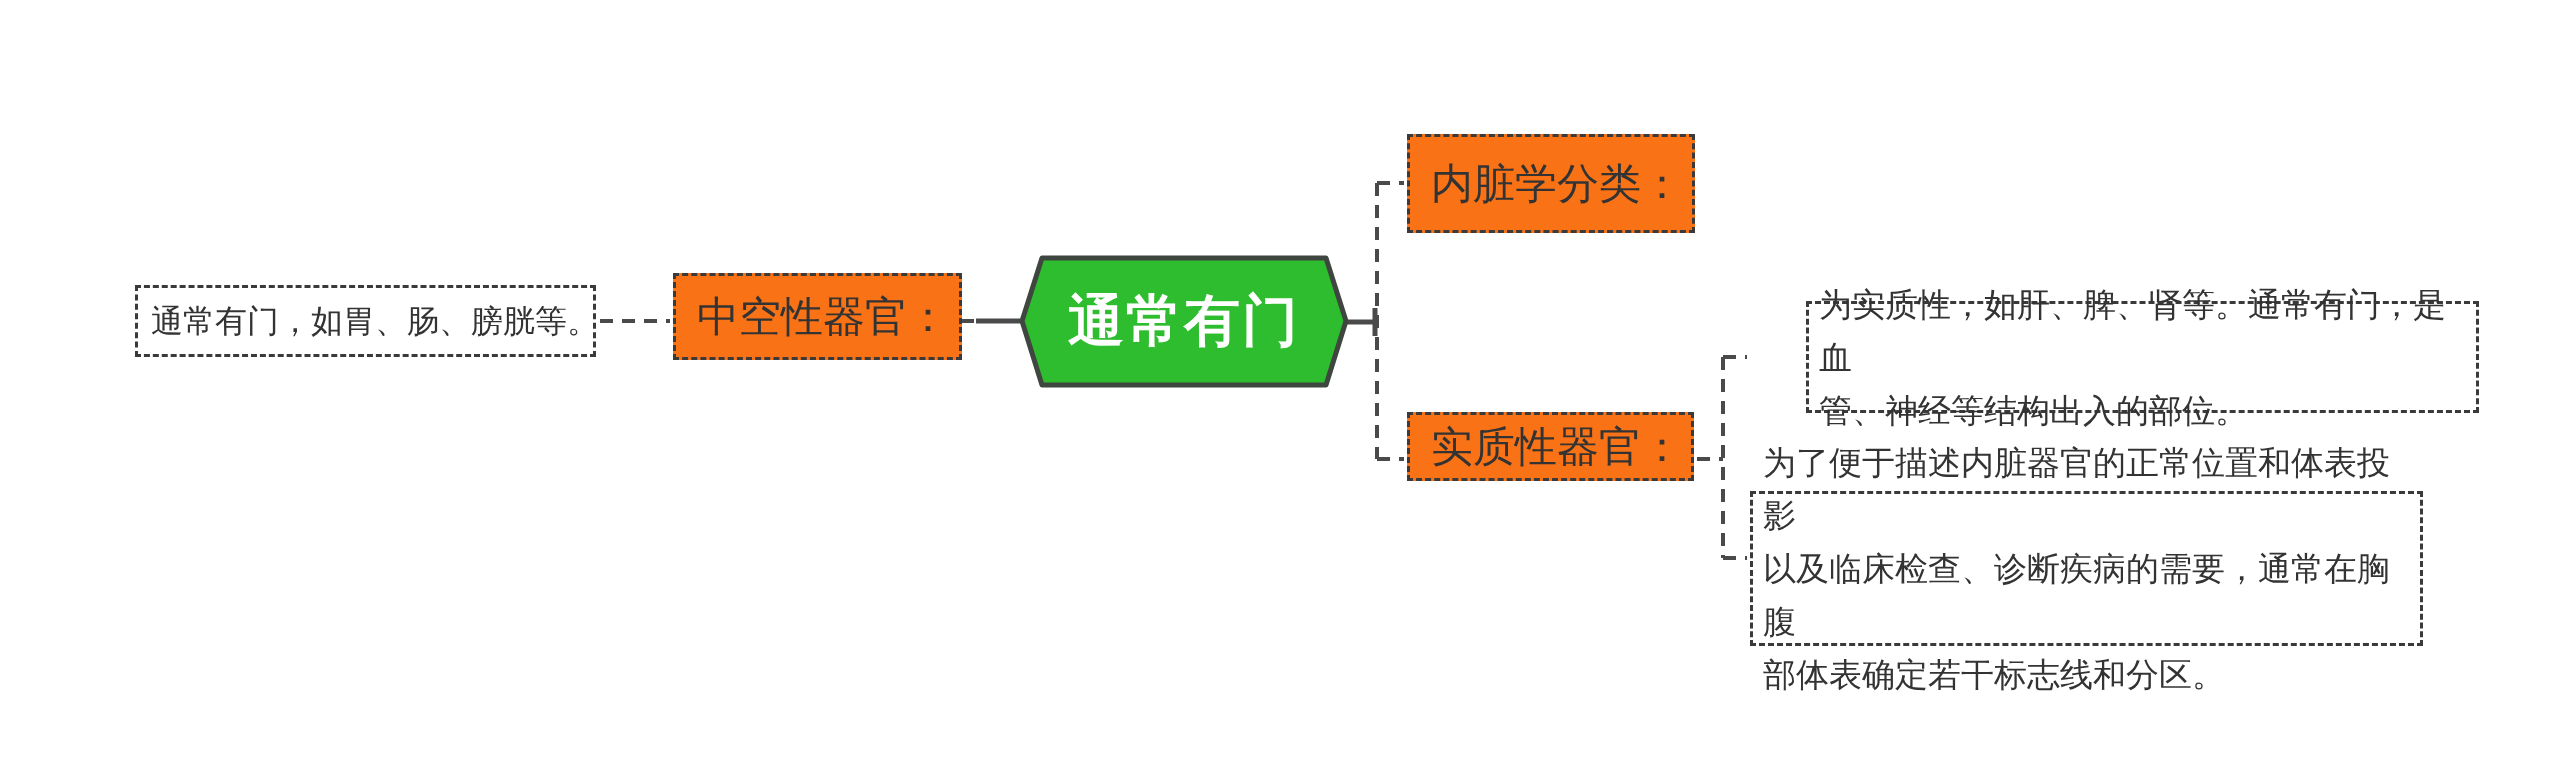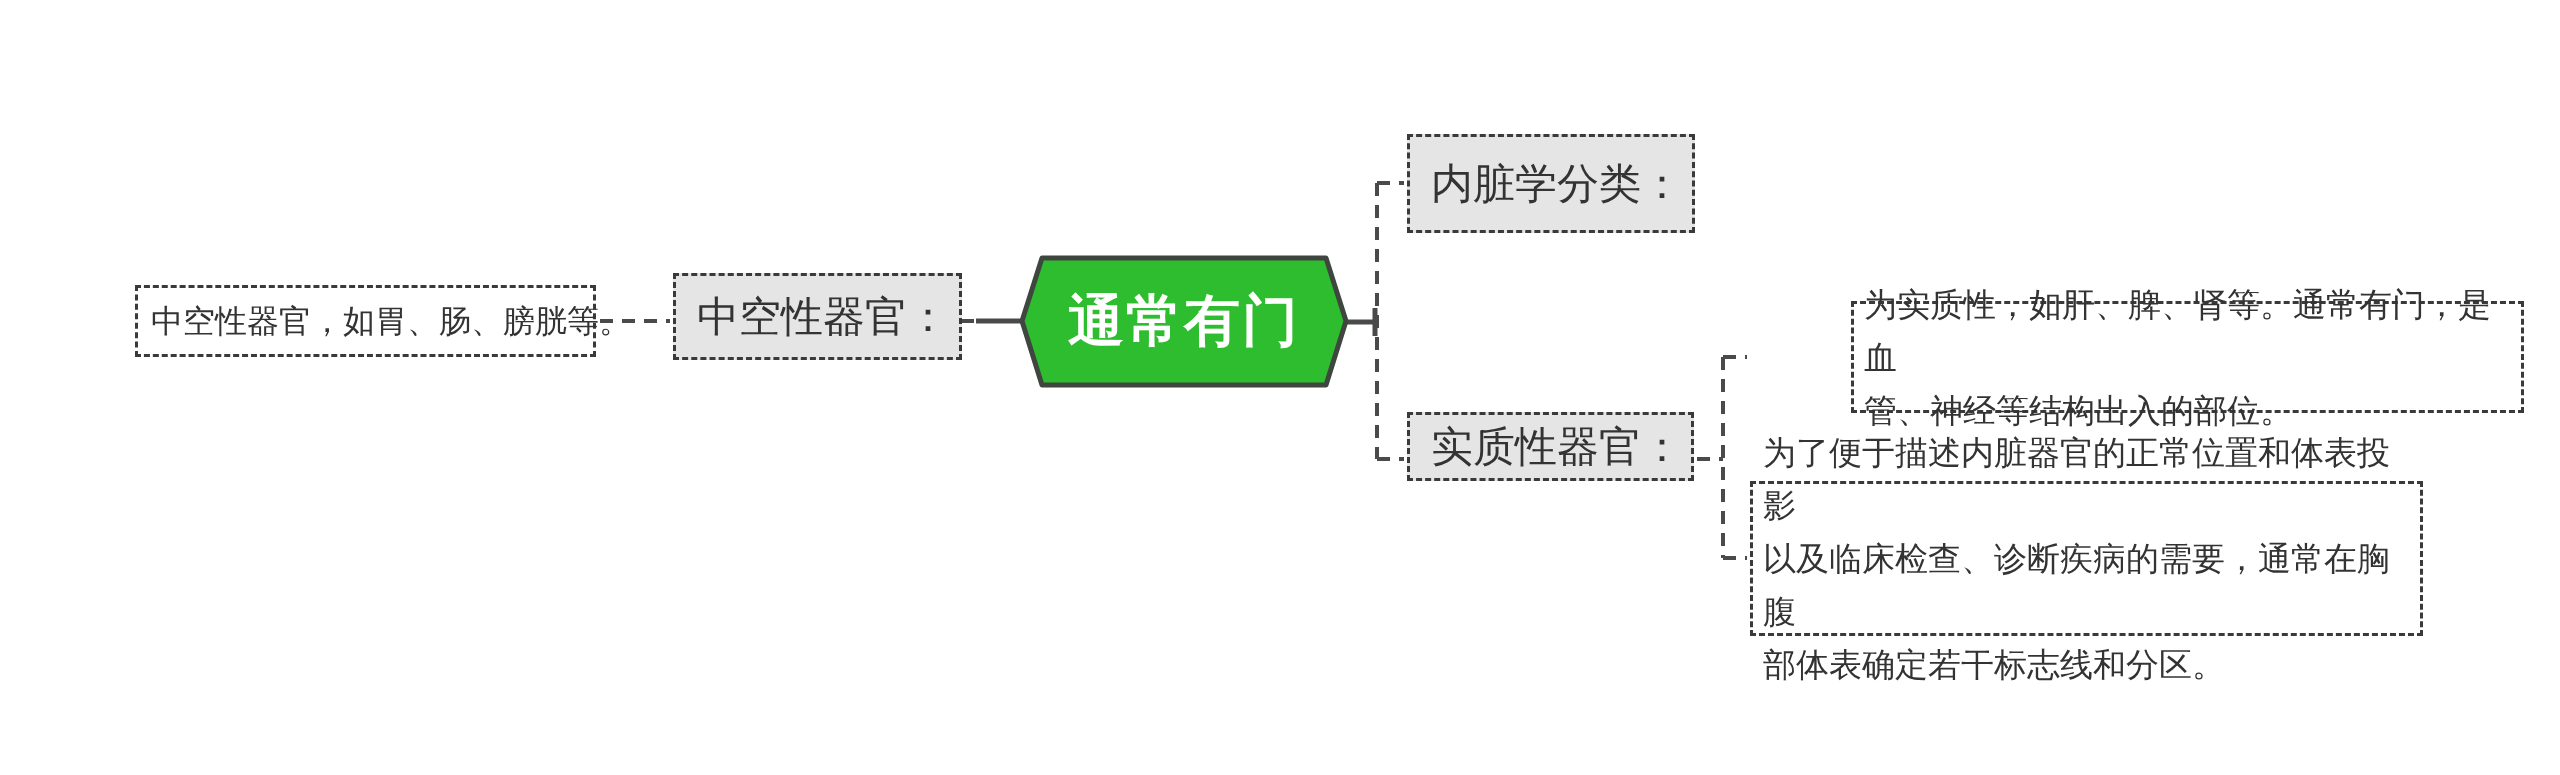--- a/index.html
+++ b/index.html
@@ -18,21 +18,21 @@
   .node {
     position: absolute;
     box-sizing: border-box;
     display: flex;
     align-items: center;
   }
   .dashed-box {
     border: 3px dashed #3a3a3a;
   }
   .topic {
-    background: #e5e5e5;
+    background: #f97316;
     font-size: 42px;
     padding-left: 21px;
     letter-spacing: 0px;
     white-space: nowrap;
   }
   .note {
     background: #ffffff;
     font-size: 33px;
     line-height: 53px;
     padding: 0 10px;
@@ -41,22 +41,22 @@
   .note-single {
     white-space: nowrap;
     font-size: 32px;
     padding-left: 13px;
   }
   
   #note-hollow     { left: 135px;  top: 285px; width: 461px; height: 72px; }
   #topic-hollow    { left: 673px;  top: 273px; width: 289px; height: 87px; }
   #topic-visceral  { left: 1407px; top: 134px; width: 288px; height: 99px; }
   #topic-solid     { left: 1407px; top: 412px; width: 287px; height: 69px; }
-  #note-solid      { left: 1851px; top: 301px; width: 673px; height: 112px; }
-  #note-landmarks  { left: 1750px; top: 481px; width: 673px; height: 155px; }
+  #note-solid      { left: 1806px; top: 301px; width: 673px; height: 112px; }
+  #note-landmarks  { left: 1750px; top: 491px; width: 673px; height: 155px; }
   #root-node {
     left: 1022px; top: 258px; width: 324px; height: 127px;
     justify-content: center;
     color: #ffffff;
     font-size: 56px;
     font-weight: 600;
     letter-spacing: 2px;
   }
 </style>
 </head>
@@ -83,21 +83,21 @@
   </g>
 
   <polygon points="1022,321 1042,258 1326,258 1346,321 1326,385 1042,385" fill="#2EBD2E" stroke="#3F463F" stroke-width="5" stroke-linejoin="round"></polygon>
 </svg>
 
 <div class="node" id="root-node">
   <span>通常有门</span>
 </div>
 
 <div class="node dashed-box note note-single" id="note-hollow">
-  <span>中空性器官，如胃、肠、膀胱等。</span>
+  <span>通常有门，如胃、肠、膀胱等。</span>
 </div>
 
 <div class="node dashed-box topic" id="topic-hollow">
   <span>中空性器官：</span>
 </div>
 
 <div class="node dashed-box topic" id="topic-visceral">
   <span>内脏学分类：</span>
 </div>
 

